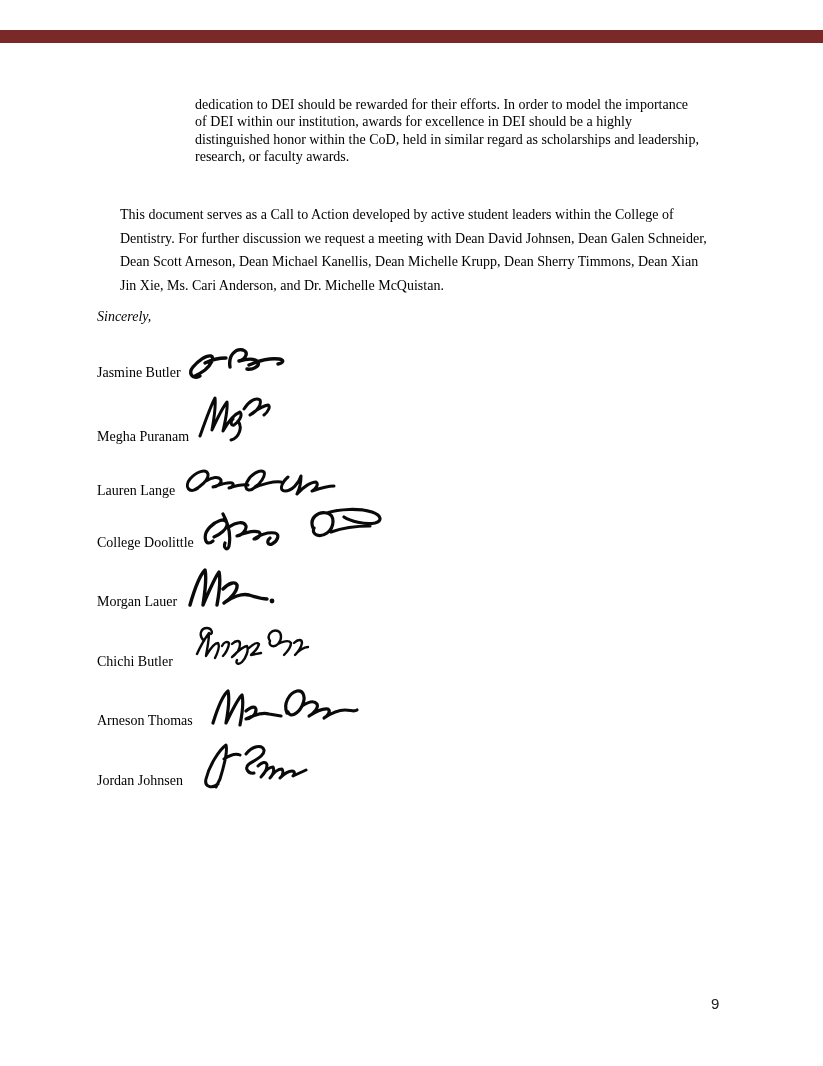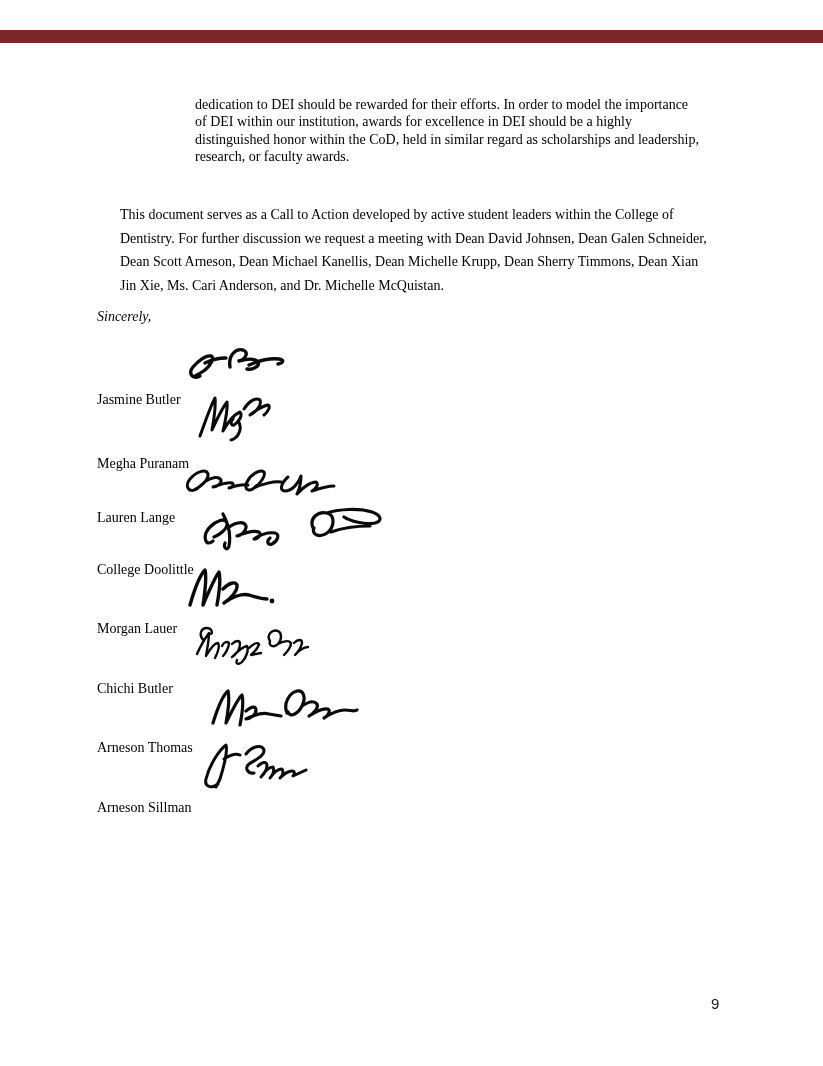--- a/index.html
+++ b/index.html
@@ -40,21 +40,20 @@
     left:97px; top:309px;
     font-size:14px;
     font-style:italic;
   }
   .sig-row{position:absolute; left:0; top:0; width:823px; height:0;}
   .signer-name{
     position:absolute;
     left:97px;
     font-size:14px;
     white-space:nowrap;
-    margin-top:27px;
   }
   .sig{
     position:absolute;
     overflow:visible;
   }
   .sig path{
     fill:none;
     stroke:#0a0a0a;
     stroke-linecap:round;
     stroke-linejoin:round;
@@ -135,21 +134,21 @@
 
   <div class="sig-row">
     <span class="signer-name" style="top:713px">Arneson Thomas</span>
     <svg class="sig" style="left:207px; top:683px" width="155" height="48" viewBox="0 0 155 48">
       <path stroke-width="3.2" d="M6 40 C10 27 16 12 21 8 C23 16 21 29 19 40 C25 28 31 15 35 12 C37 20 35 32 33 42 M39 28 C45 23 49 23 49 27 C49 32 43 36 39 36 C47 32 56 29 62 31 L74 33"></path>
       <path stroke-width="3.2" d="M80 30 C76 21 82 10 90 8 C97 7 99 15 95 23 C91 31 83 35 81 29 M95 23 C101 19 107 17 110 21 C112 25 106 31 102 33 C108 29 116 25 121 26 C124 28 121 33 117 35 C123 31 131 27 138 27 C144 27 147 29 150 27"></path>
     </svg>
   </div>
 
   <div class="sig-row">
-    <span class="signer-name" style="top:773px">Arneson Sillman</span>
+    <span class="signer-name" style="top:773px">Jordan Johnsen</span>
     <svg class="sig" style="left:190px; top:741px" width="120" height="49" viewBox="0 0 120 49">
       <path stroke-width="3" d="M28 43 C22 48 14 46 16 38 C19 25 29 9 36 4 C38 11 34 25 30 38 L26 46 M34 18 C40 14 46 12 50 14 M56 13 C62 5 72 3 74 9 C75 15 65 19 59 23 C54 27 58 33 64 32 M68 25 C72 21 76 20 77 24 C77 29 73 34 71 36 C75 30 80 26 83 26 C85 30 82 35 80 37 C84 31 89 28 92 28 C94 31 92 35 90 37 C94 33 99 30 102 30 C105 30 105 33 103 35 C107 33 112 31 116 29"></path>
     </svg>
   </div>
 
   <div class="pagenum">9</div>
 
 </div>
 
 </body></html>

